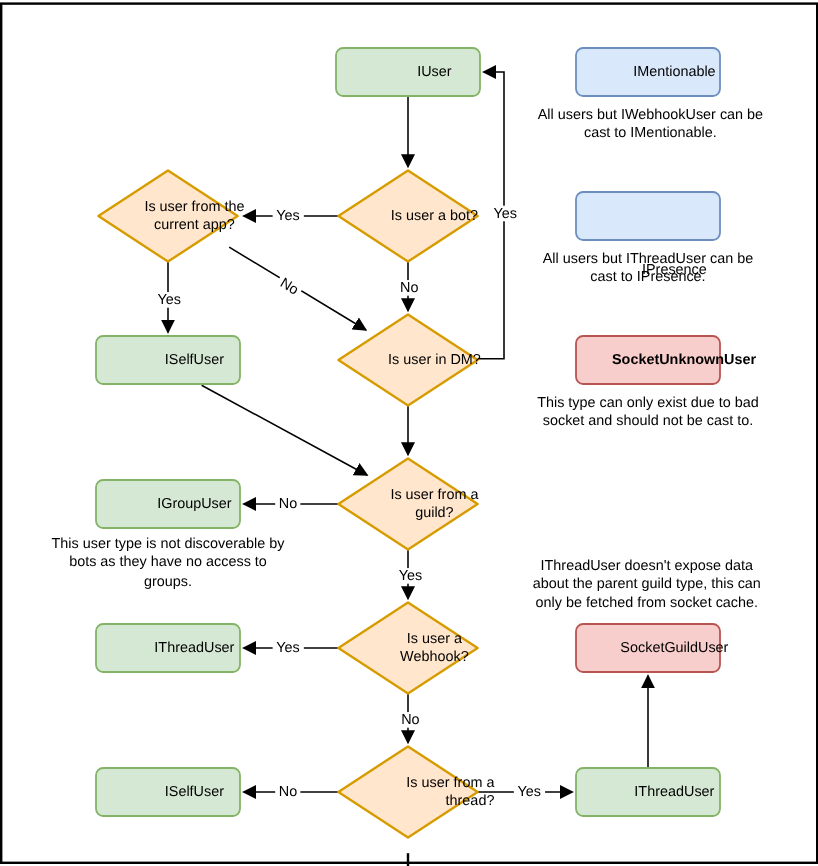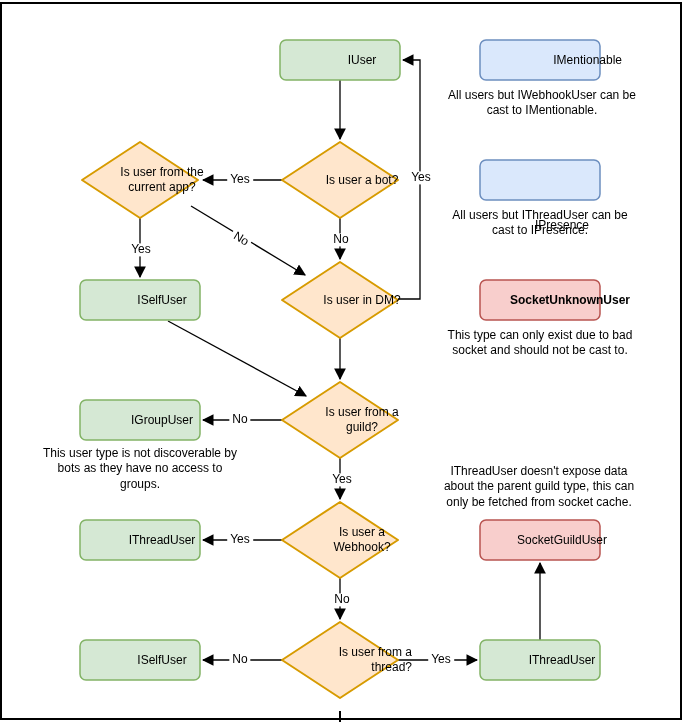--- a/index.html
+++ b/index.html
@@ -68,21 +68,21 @@
         <rect x="80" y="520" width="120" height="40" rx="6" stroke-width="1.5" fill="#d5e8d4" stroke="#82b366"></rect>
         <polygon points="340,502 398,540 340,578 282,540" stroke-width="2" stroke-linejoin="round" fill="#ffe6cc" stroke="#d79b00"></polygon>
         <rect x="480" y="520" width="120" height="40" rx="6" stroke-width="1.5" fill="#f8cecc" stroke="#b85450"></rect>
         <rect x="80" y="640" width="120" height="40" rx="6" stroke-width="1.5" fill="#d5e8d4" stroke="#82b366"></rect>
         <polygon points="340,622 398,660 340,698 282,660" stroke-width="2" stroke-linejoin="round" fill="#ffe6cc" stroke="#d79b00"></polygon>
         <rect x="480" y="640" width="120" height="40" rx="6" stroke-width="1.5" fill="#d5e8d4" stroke="#82b366"></rect>
       </g>
   </svg>
   <div id="overlay">
       <div class="node-label rect-label" style="left: 340px; top: 60px; width: 120px;">IUser</div>
-      <div class="node-label rect-label" style="left: 540px; top: 60px; width: 120px; text-align: right;">IMentionable</div>
+      <div class="node-label rect-label" style="left: 540px; top: 60px; width: 120px;">IMentionable</div>
       <div class="node-label" style="left: 340px; top: 180px; width: 100px;">Is user a bot?</div>
       <div class="node-label" style="left: 140px; top: 180px; width: 100px;">Is user from the current app?</div>
       <div class="node-label rect-label" style="left: 540px; top: 180px; width: 120px; margin-top: 45px;">IPresence</div>
       <div class="node-label rect-label" style="left: 140px; top: 300px; width: 120px;">ISelfUser</div>
       <div class="node-label" style="left: 340px; top: 300px; width: 100px;">Is user in DM?</div>
       <div class="node-label rect-label" style="left: 540px; top: 300px; width: 104px; font-weight: bold;">SocketUnknownUser</div>
       <div class="node-label rect-label" style="left: 140px; top: 420px; width: 128px;">IGroupUser</div>
       <div class="node-label" style="left: 340px; top: 420px; width: 100px;">Is user from a guild?</div>
       <div class="node-label rect-label" style="left: 140px; top: 540px; width: 120px;">IThreadUser</div>
       <div class="node-label" style="left: 340px; top: 540px; width: 100px;">Is user a Webhook?</div>

